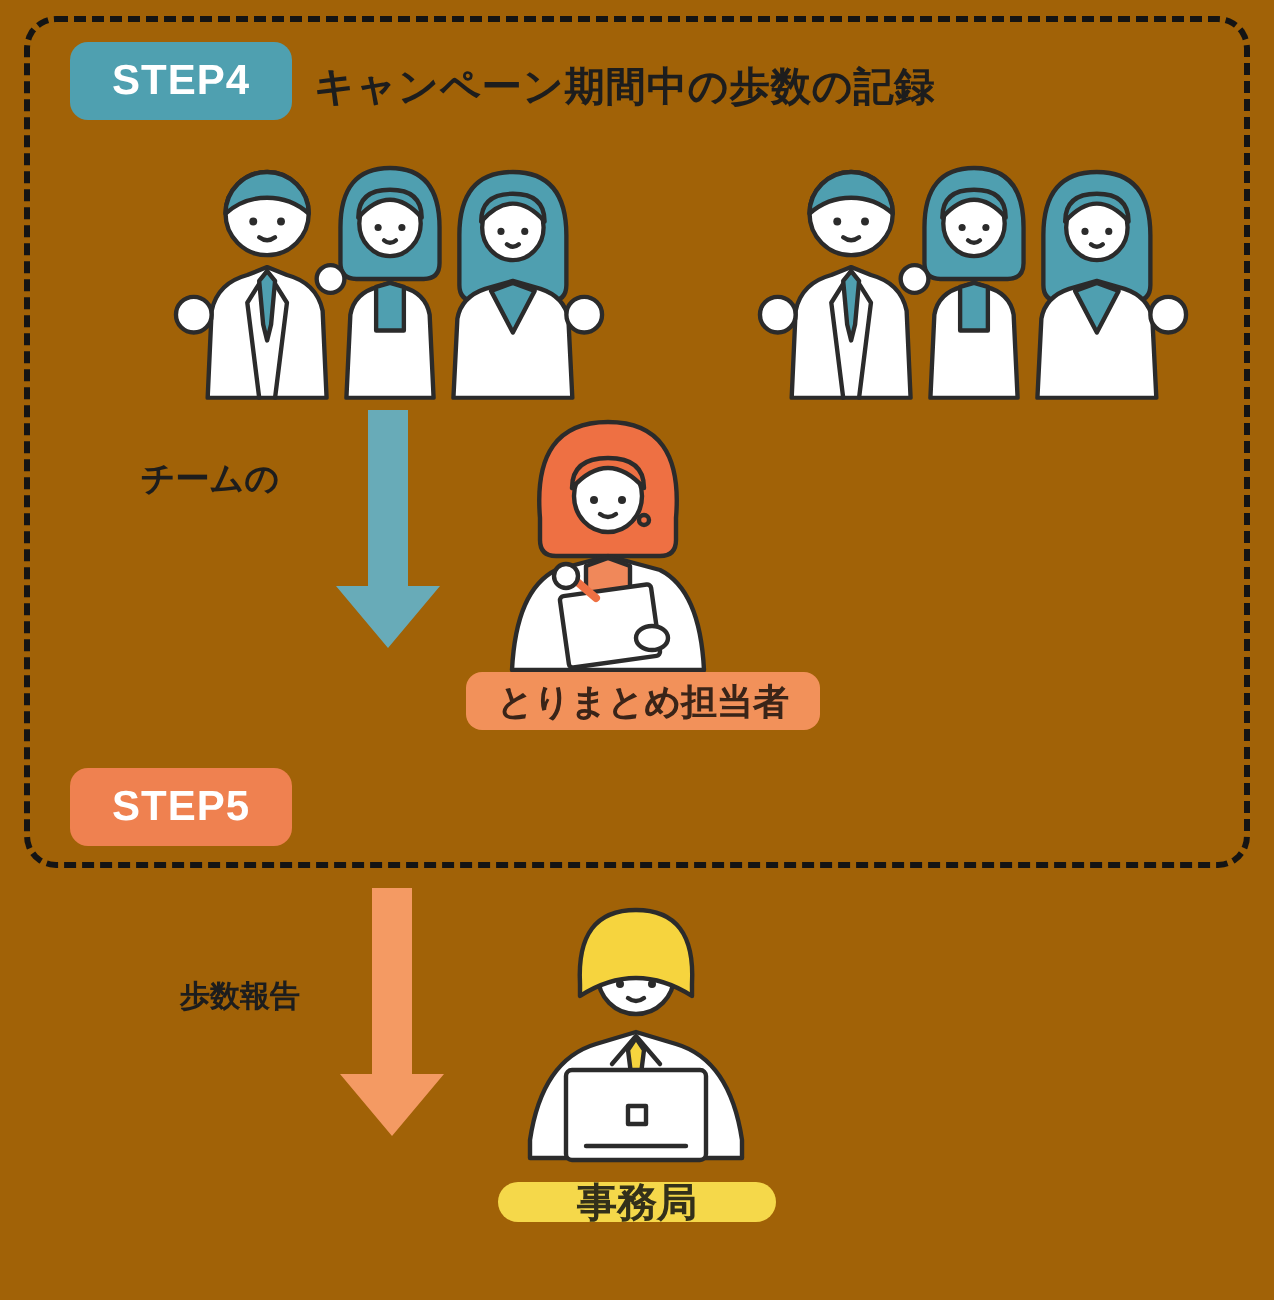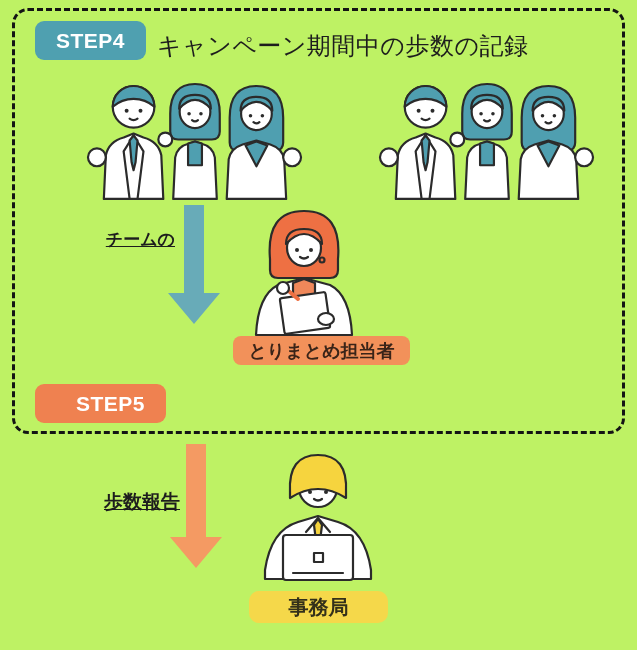--- a/index.html
+++ b/index.html
@@ -1,53 +1,52 @@
 <!DOCTYPE html>
 <html style="--teal: #4fa0b0; --teal-arrow: #68abb8; --teal-ill: #4f9fb0; --orange: #ef8150; --orange-arrow: #f49a63; --orange-label: #f2915a; --orange-hair: #ee7043; --orange-top: #f0885a; --yellow-label: #f5d84a; --yellow-hair: #f6d43e; --ink: #2b2b2b; --text: #1d1d1d; --label-text-orange: #3a2418; --label-text-yellow: #33301a;"><head>
 <meta charset="utf-8">
 <style>
   html,body{margin:0;padding:0;background:#fff;}
   .canvas{
-    position:relative;width:637px;height:650px;background:#bef264;
+    position:relative;width:637px;height:650px;background:#a16207;
     font-family:"Liberation Sans","DejaVu Sans",sans-serif;overflow:hidden;
   }
   .dashed-box{
     position:absolute;left:12px;top:8px;width:607px;height:420px;
     border:3px dashed #141414;border-radius:16px;background:transparent;
   }
   .badge{
     position:absolute;width:111px;height:39px;border-radius:9px;
     display:flex;align-items:center;justify-content:center;
     color:#ffffff;font-weight:bold;font-size:21px;letter-spacing:.5px;
   }
   .badge-step4{left:35px;top:21px;background:var(--teal);}
-  .badge-step5{left:35px;top:384px;background:var(--orange);padding-left:20px;}
+  .badge-step5{left:35px;top:384px;background:var(--orange);}
   .step-title{
-    position:absolute;left:157px;font-size:24px;font-weight:400;
+    position:absolute;left:157px;font-size:20px;font-weight:700;
     color:var(--text);letter-spacing:.5px;white-space:nowrap;
   }
   .title-step4{top:30px;}
   .title-step5{top:393px;}
   .flow-label{
-    position:absolute;text-align:right;font-weight:600;color:var(--text);
+    position:absolute;text-align:center;font-weight:600;color:var(--text);
     line-height:1.5;
-    text-decoration:underline;
   }
   .flow-label-1{left:35px;top:227px;width:140px;font-size:17px;}
-  .flow-label-2{left:60px;top:488px;width:120px;font-size:19px;}
+  .flow-label-2{left:60px;top:488px;width:120px;font-size:15px;}
   .arrow{position:absolute;display:block;}
   .arrow-teal{left:168px;top:205px;}
   .arrow-orange{left:170px;top:444px;}
   .role-label{
     position:absolute;display:flex;align-items:center;justify-content:center;
     border-radius:8px;font-weight:600;box-sizing:border-box;white-space:nowrap;
   }
   .role-coordinator{left:233px;top:336px;width:177px;height:29px;
     background:var(--orange-label);color:var(--label-text-orange);font-size:18px;}
-  .role-office{left:249px;top:591px;width:139px;height:32px;border-radius:10px;
+  .role-office{left:249px;top:591px;width:139px;height:20px;border-radius:10px;
     background:var(--yellow-label);color:var(--label-text-yellow);font-size:20px;}
   .ill{position:absolute;display:block;}
   .ill-team-left{left:86px;top:76px;}
   .ill-team-right{left:378px;top:76px;}
   .ill-coordinator{left:248px;top:199px;}
   .ill-office{left:252px;top:448px;}
   
   .st{stroke:var(--ink);stroke-width:2.2;stroke-linejoin:round;stroke-linecap:round;}
   .f-white{fill:#ffffff;}
   .f-none{fill:none;}

